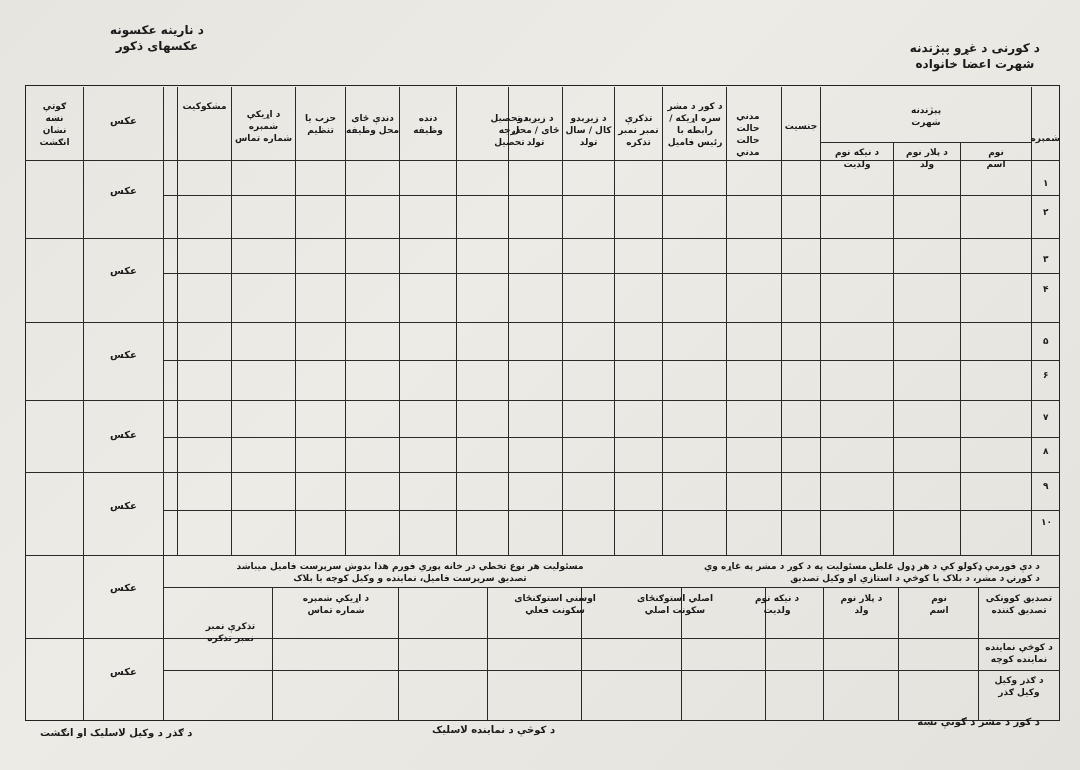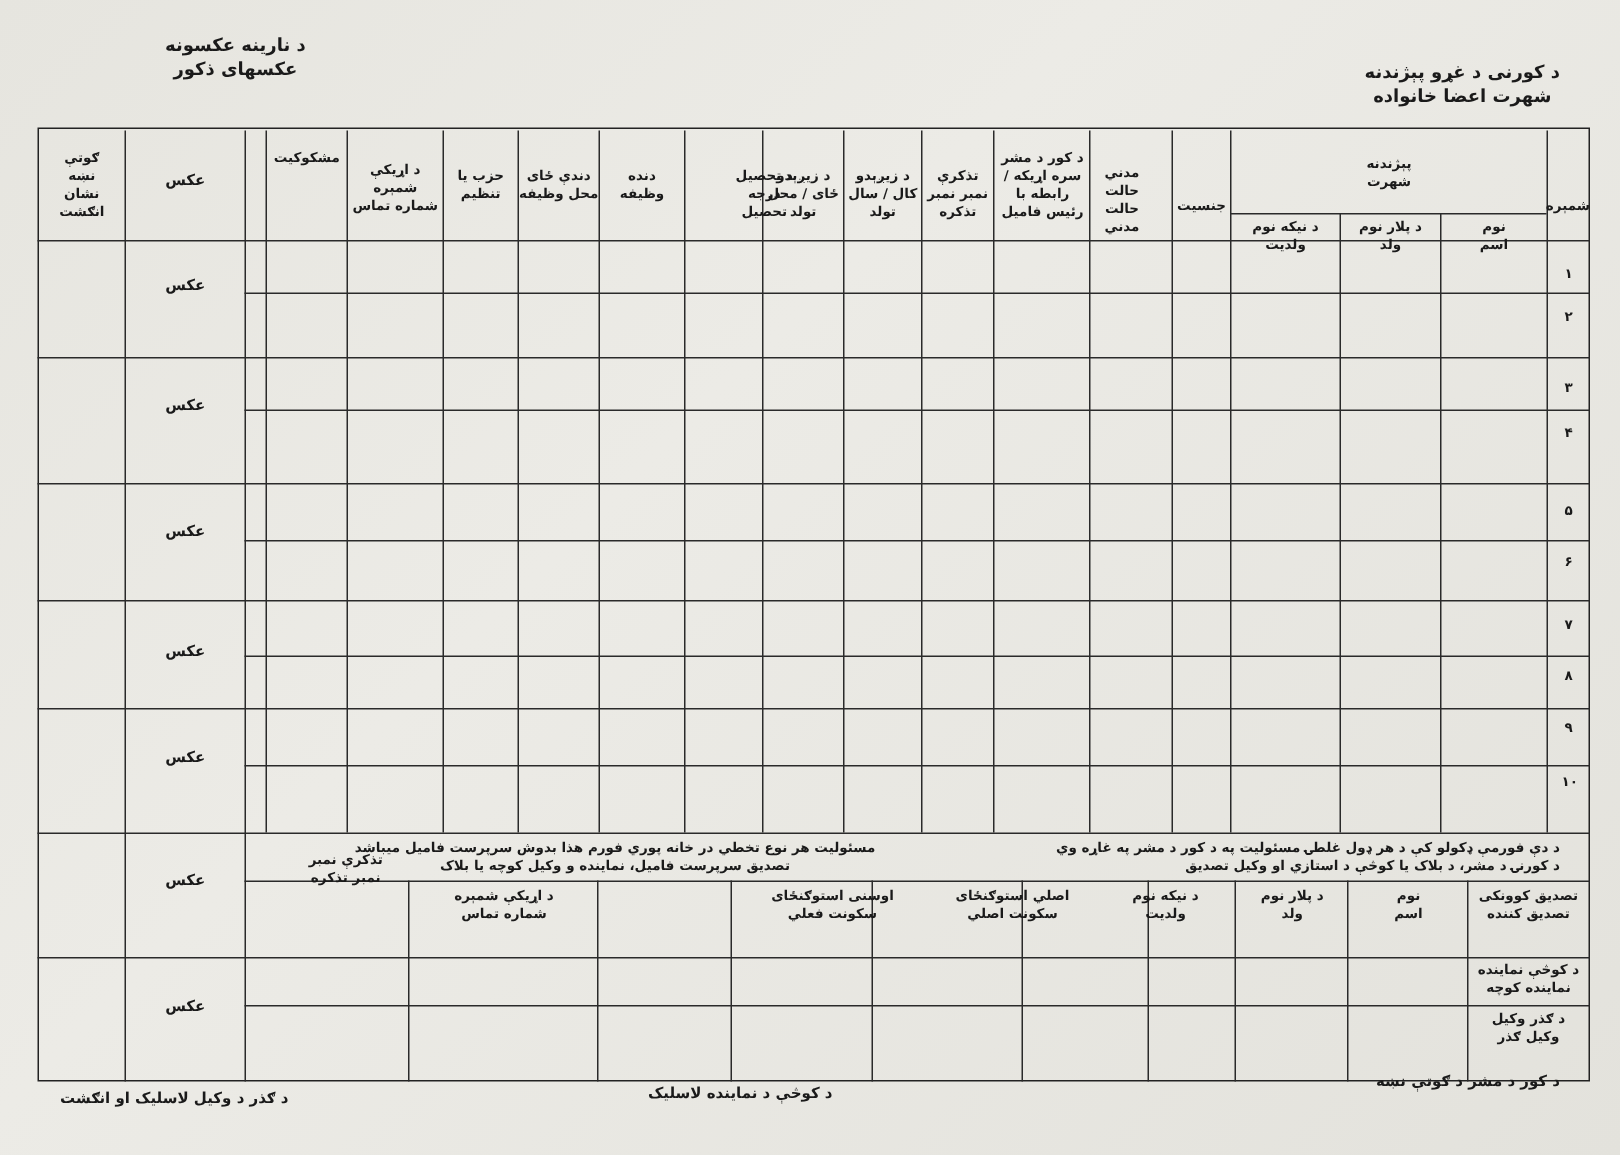--- a/index.html
+++ b/index.html
@@ -85,21 +85,21 @@
 
 <div class="lbl" style="left:1033px; top:132px; width:27px;">شمېره</div>
 <div class="lbl" style="left:822px; top:104px; width:208px;">پېژندنه
 شهرت</div>
 <div class="lbl" style="left:962px; top:146px; width:68px;">نوم
 اسم</div>
 <div class="lbl" style="left:895px; top:146px; width:64px;">د پلار نوم
 ولد</div>
 <div class="lbl" style="left:822px; top:146px; width:70px;">د نیکه نوم
 ولدیت</div>
-<div class="lbl" style="left:782px; top:132px; width:38px;">جنسیت</div>
+<div class="lbl" style="left:782px; top:120px; width:38px;">جنسیت</div>
 <div class="lbl" style="left:728px; top:110px; width:40px;">مدني حالت
 حالت مدني</div>
 <div class="lbl" style="left:664px; top:100px; width:62px;">د کور د مشر
 سره اړیکه ∕
 رابطه با
 رئیس فامیل</div>
 <div class="lbl" style="left:615px; top:112px; width:47px;">تذکرې
 نمبر نمبر
 تذکره</div>
 <div class="lbl" style="left:563px; top:112px; width:51px;">د زیږېدو
@@ -158,21 +158,21 @@
 <div class="lbl" style="left:825px; top:592px; width:73px;">د پلار نوم
 ولد</div>
 <div class="lbl" style="left:732px; top:592px; width:90px;">د نیکه نوم
 ولدیت</div>
 <div class="lbl" style="left:620px; top:592px; width:110px;">اصلي استوګنځای
 سکونت اصلي</div>
 <div class="lbl" style="left:500px; top:592px; width:110px;">اوسنی استوګنځای
 سکونت فعلي</div>
 <div class="lbl" style="left:274px; top:592px; width:124px;">د اړیکې شمېره
 شماره تماس</div>
-<div class="lbl" style="left:165px; top:568px; width:107px;padding-left:12px;">تذکرې نمبر
+<div class="lbl" style="left:165px; top:620px; width:107px;padding-left:12px;">تذکرې نمبر
 نمبر تذکره</div>
 
 <div class="lbl" style="left:980px; top:641px; width:78px;">د کوڅې نماینده
 نماینده کوچه</div>
 <div class="lbl" style="left:980px; top:674px; width:78px;">د ګذر وکیل
 وکیل ګذر</div>
 
 <div class="foot" style="right:40px; top:716px;">د کور د مشر د ګوتې نښه</div>
 <div class="foot" style="left:432px; top:724px;">د کوڅې د نماینده لاسلیک</div>
 <div class="foot" style="left:40px; top:727px;">د ګذر د وکیل لاسلیک او انګشت</div>

